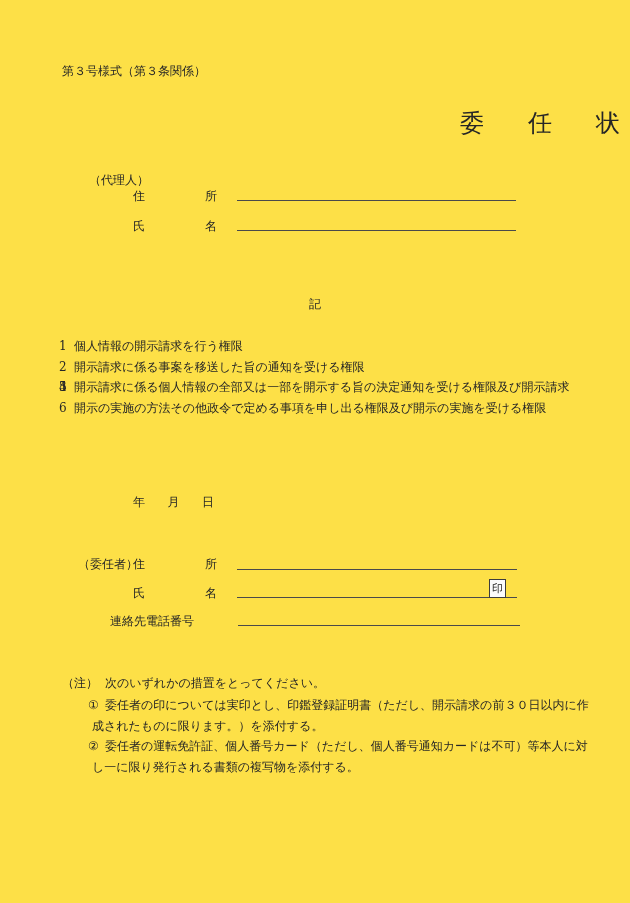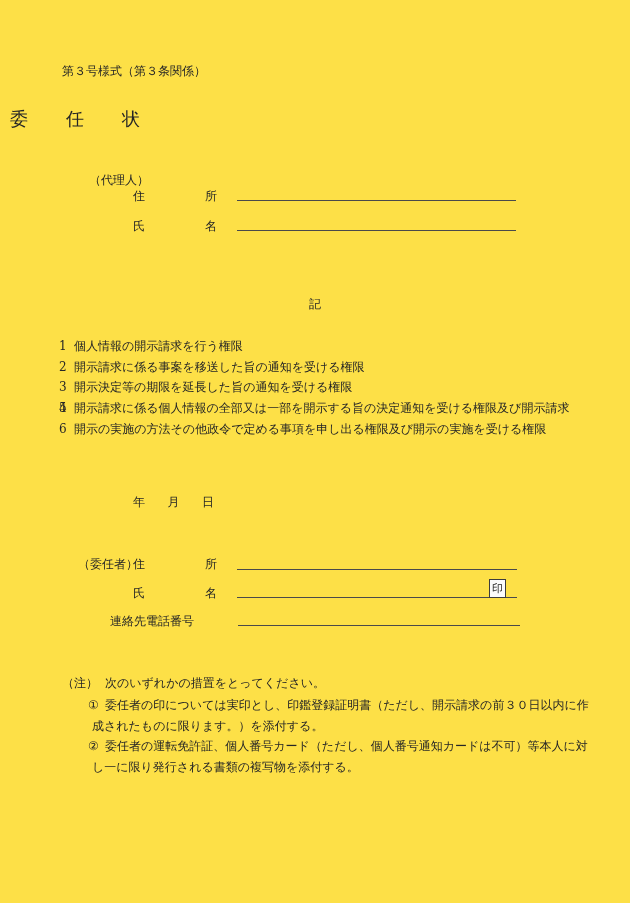--- a/index.html
+++ b/index.html
@@ -12,22 +12,22 @@
     width:630px;
     height:903px;
     background:#fde047;
     color:#262626;
     font-size:12px;
     overflow:hidden;
   }
   .abs { position:absolute; white-space:nowrap; }
   .title {
     left:0; top:107px; width:630px;
-    text-align:left;
-    font-size:18px;
+    text-align:right;
+    font-size:24px;
     letter-spacing:10px;
     text-indent:10px;
   }
   .center-line { left:0; width:630px; text-align:center; }
   .jlabel {                 
     display:flex;
     justify-content:space-between;
     width:84px;
   }
   .field-line {
@@ -91,21 +91,20 @@
     <div class="li">
       <span class="num">1</span>
       <span>個人情報の開示請求を行う権限</span>
     </div>
     <div class="li">
       <span class="num">2</span>
       <span>開示請求に係る事案を移送した旨の通知を受ける権限</span>
     </div>
     <div class="li">
       <span class="num">3</span>
-      <span>開示決定等の期限を延長した旨の通知を受ける権限</span>
     </div>
     <div class="li">
       <span class="num">4</span>
     </div>
     <div class="li">
       <span class="num">5</span>
       <span>開示請求に係る個人情報の全部又は一部を開示する旨の決定通知を受ける権限及び開示請求</span>
     </div>
     <div class="li">
       <span class="num">6</span>

